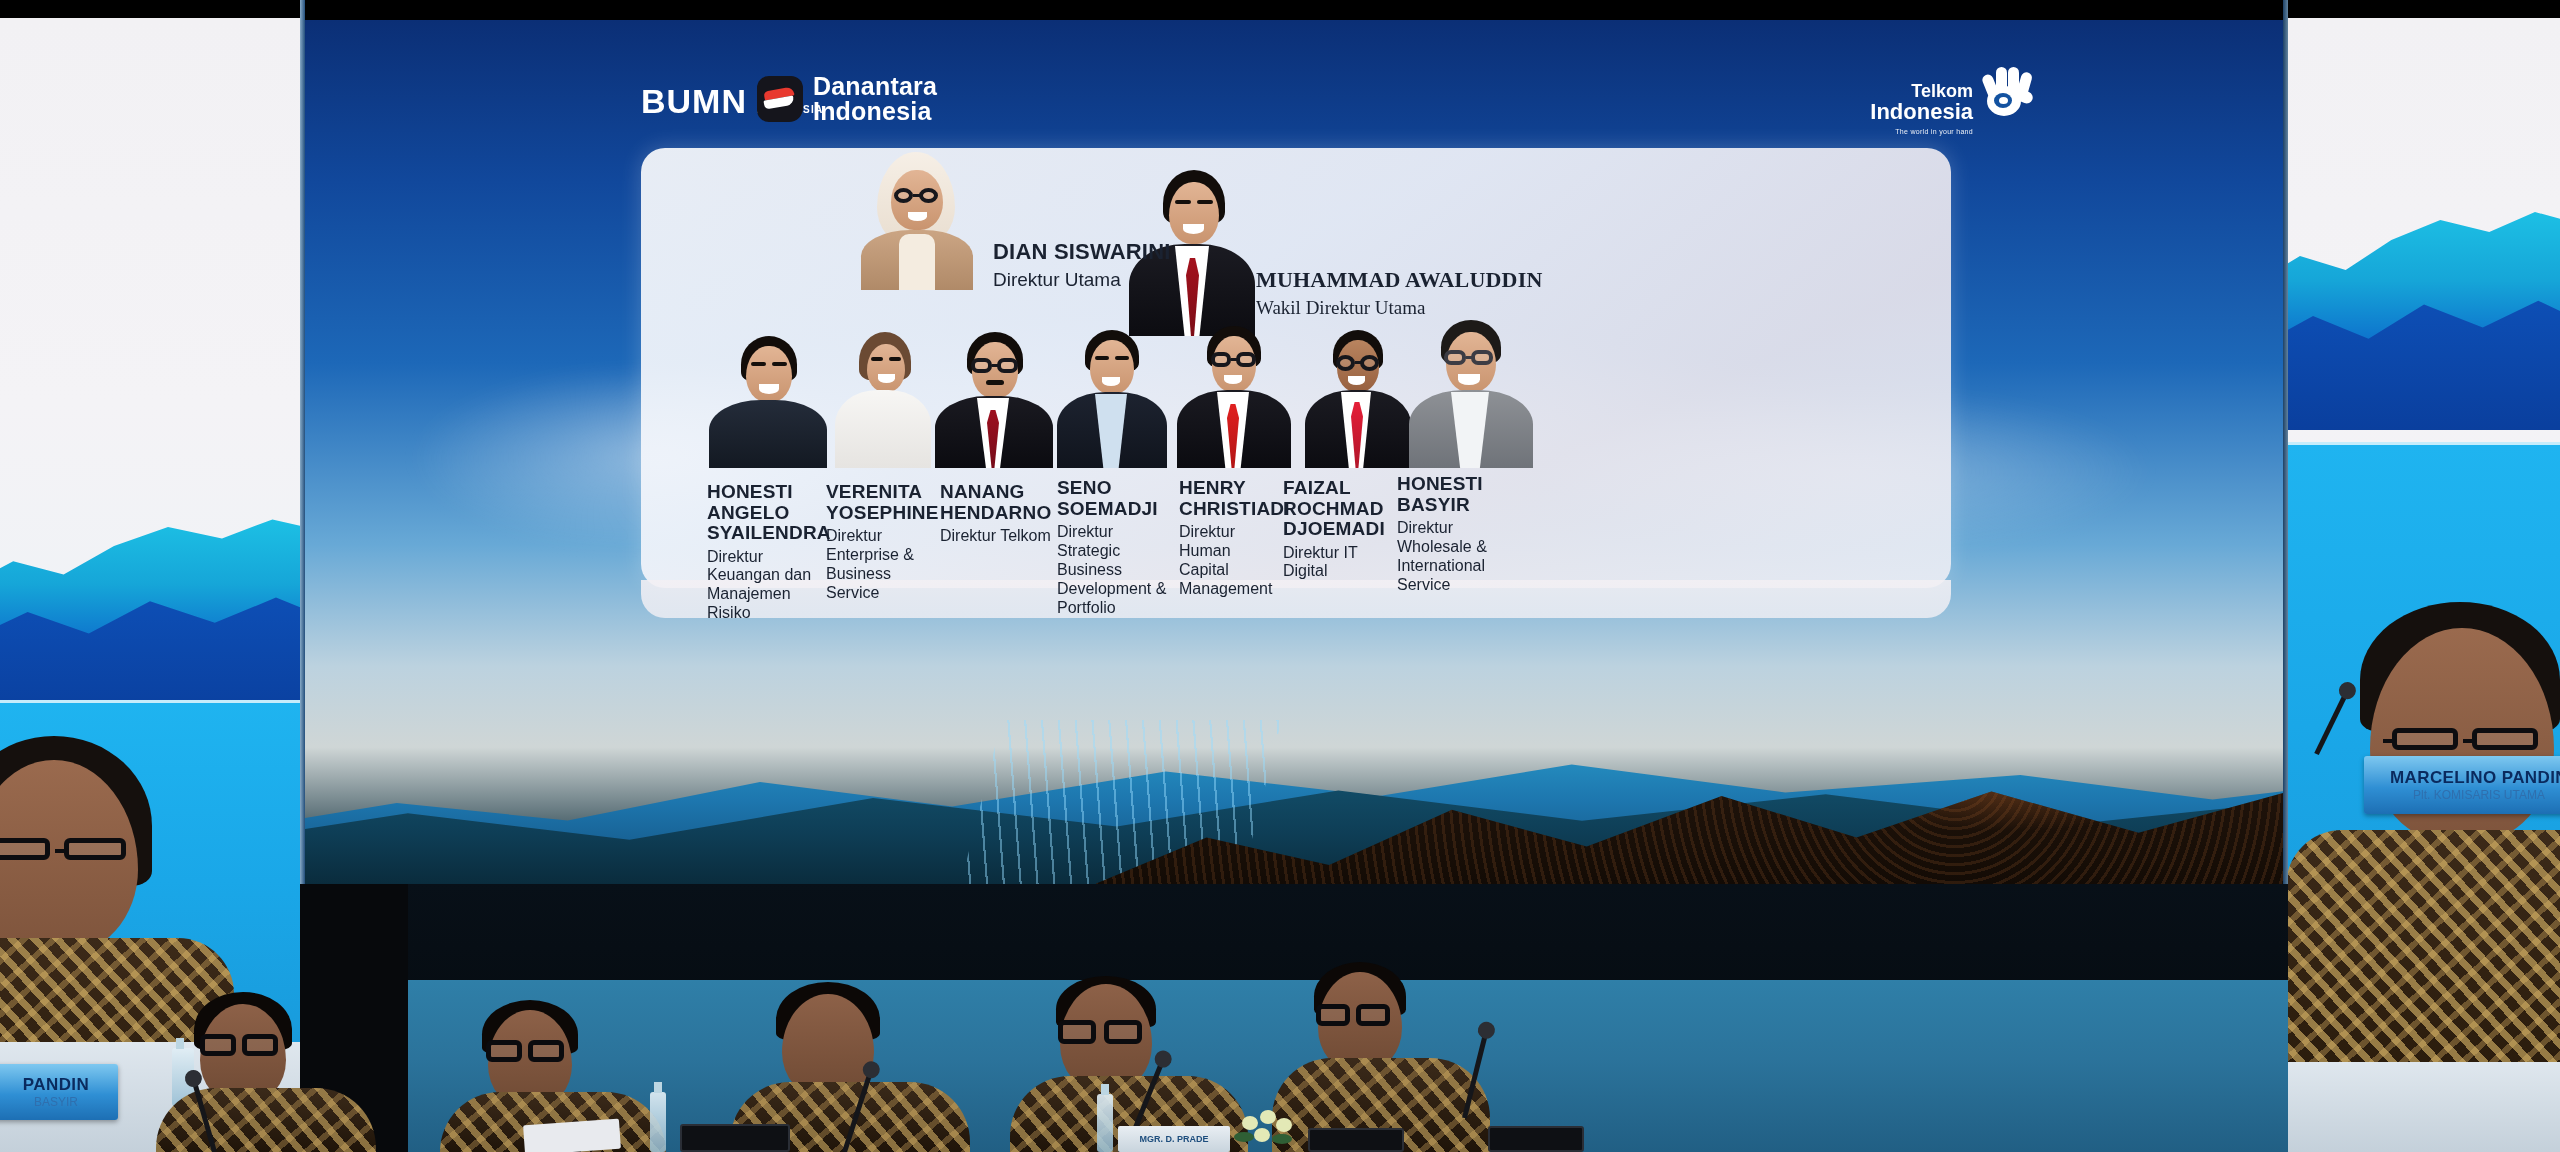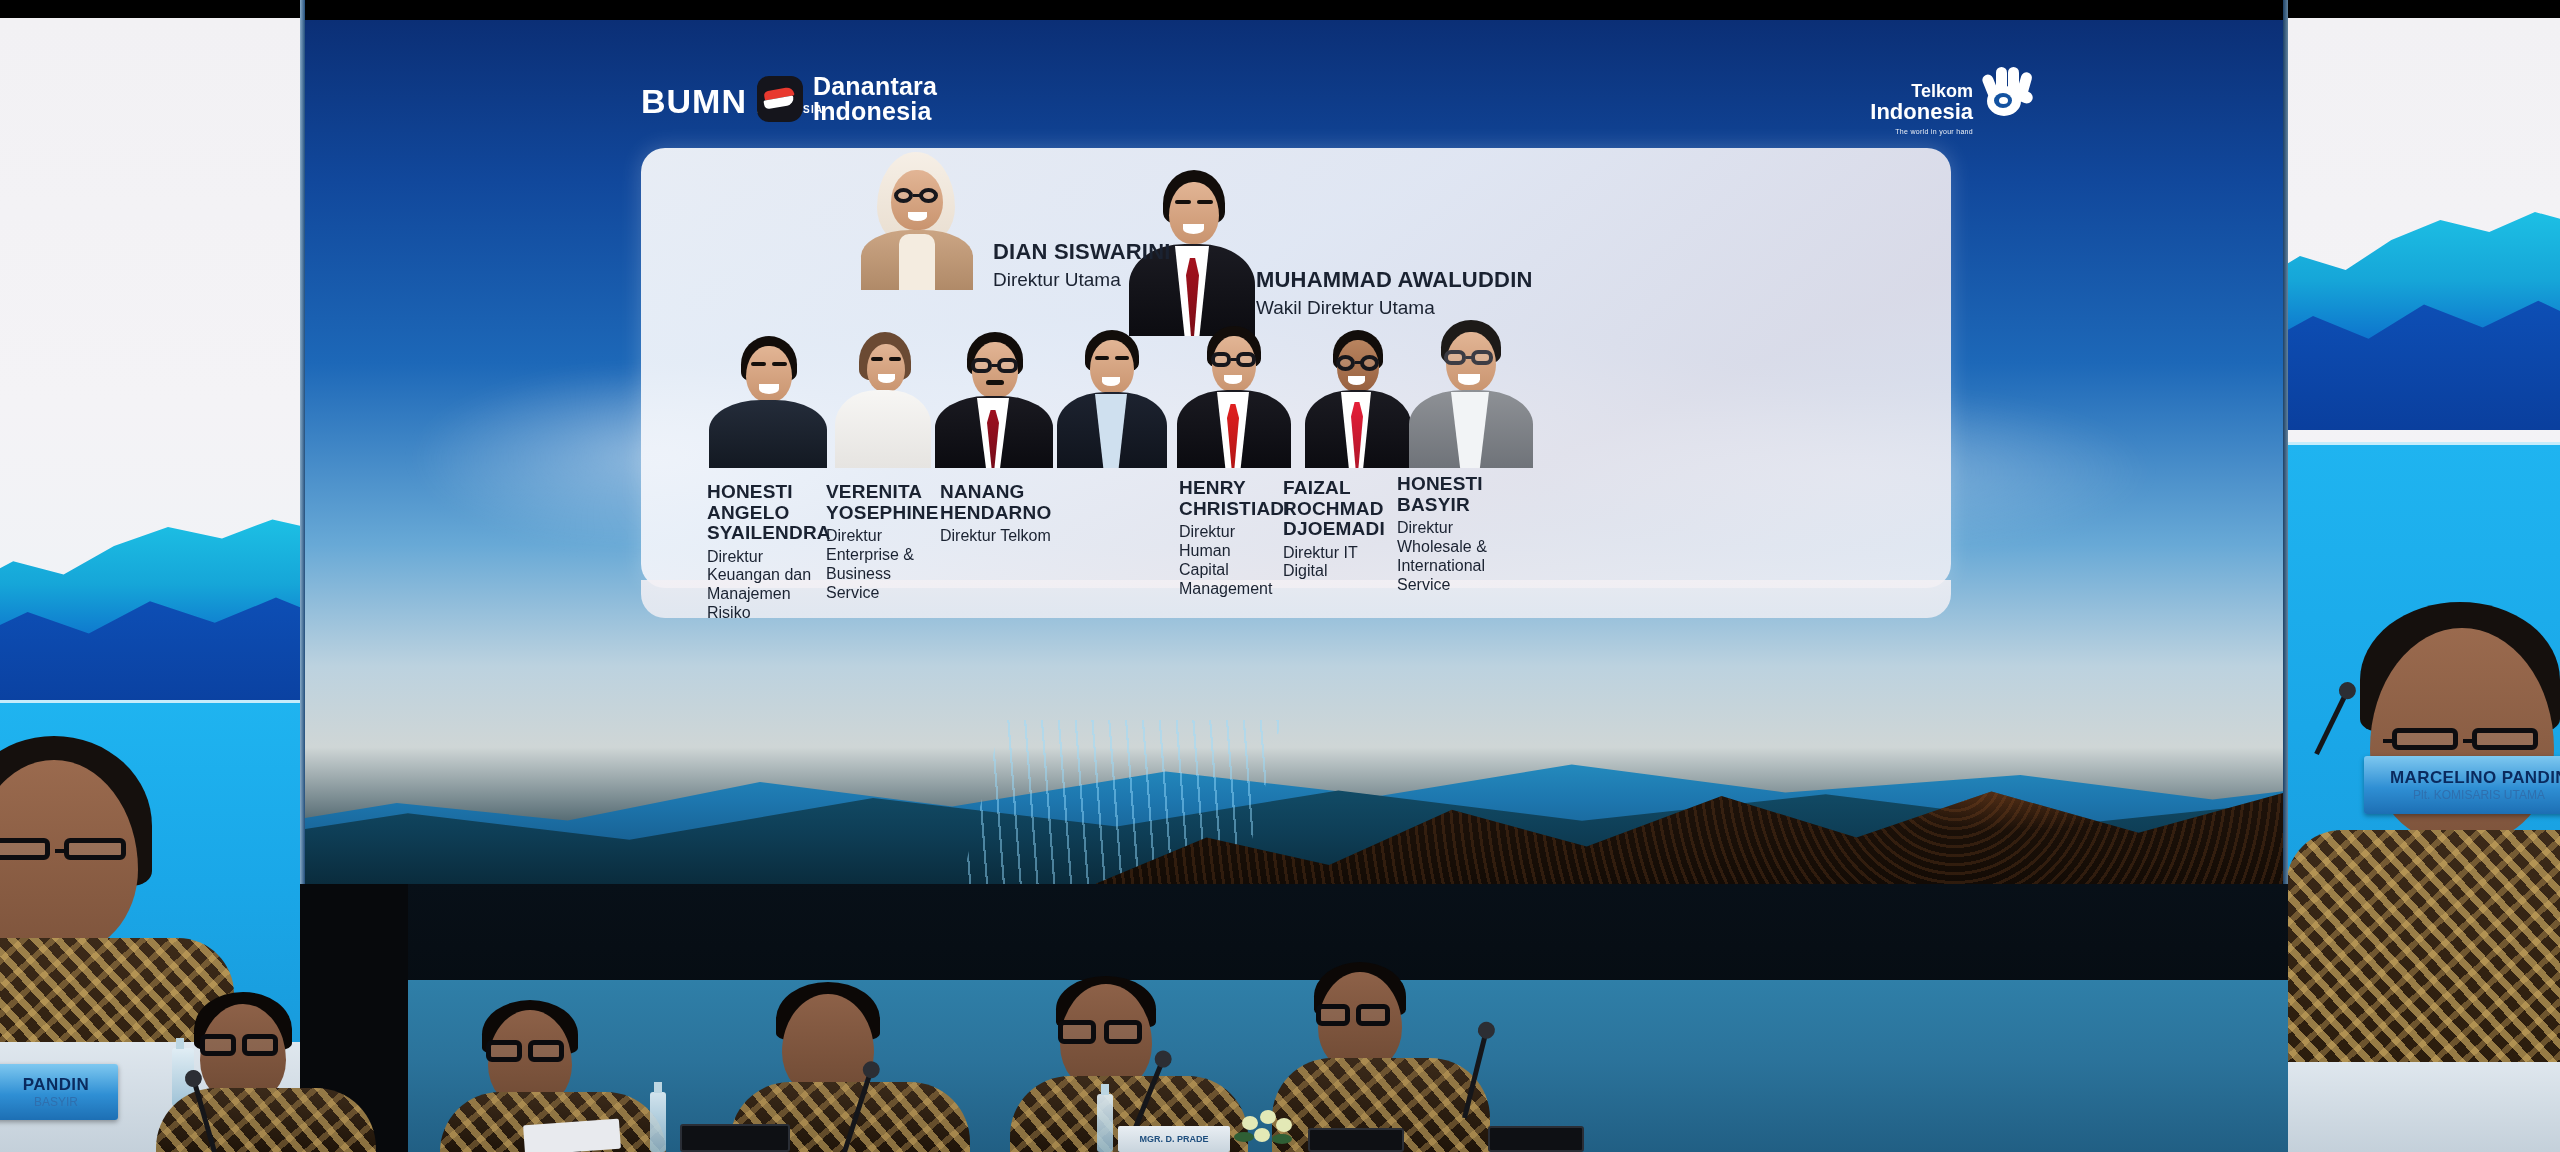--- a/index.html
+++ b/index.html
@@ -372,36 +372,40 @@
         <div class="pt-bridge" style="left:57px;top:36px;width:6px;background:#3c3c44;"></div>
         <div class="pt-smile" style="left:49px;top:54px;width:22px;height:11px;"></div>
         <div class="pt-suit" style="left:0;top:70px;width:124px;height:78px;background:linear-gradient(180deg,#8e9196 0%,#6f7379 100%);"></div>
         <div class="pt-shirt" style="left:42px;top:72px;width:38px;height:76px;clip-path:polygon(0 0,100% 0,76% 100%,24% 100%);background:#f2f4f6;"></div>
       </div>
 
       <div class="lbl lbl-top" style="left:688px;top:220px;width:230px;">
         <div class="nm">DIAN SISWARINI</div>
         <div class="rl">Direktur Utama</div>
       </div>
-      <div class="lbl lbl-top" style="left:951px;top:248px;width:320px;">
+      <div class="lbl lbl-top" style="left:951px;top:248px;width:320px;font-family:Liberation Serif, serif;">
         <div class="nm">MUHAMMAD AWALUDDIN</div>
         <div class="rl">Wakil Direktur Utama</div>
       </div>
 
       <div class="lbl lbl-bot" style="left:402px;top:462px;width:116px;">
         <div class="nm">HONESTI ANGELO SYAILENDRA</div>
         <div class="rl">Direktur Keuangan dan Manajemen Risiko</div>
       </div>
       <div class="lbl lbl-bot" style="left:521px;top:462px;width:102px;">
         <div class="nm">VERENITA YOSEPHINE</div>
         <div class="rl">Direktur Enterprise &amp; Business Service</div>
       </div>
       <div class="lbl lbl-bot" style="left:635px;top:462px;width:112px;">
         <div class="nm">NANANG HENDARNO</div>
         <div class="rl">Direktur Telkom</div>
+      </div>
+      <div class="lbl lbl-bot" style="left:752px;top:458px;width:112px;">
+        <div class="nm">SENO SOEMADJI</div>
+        <div class="rl">Direktur Strategic Business Development &amp; Portfolio</div>
       </div>
       <div class="lbl lbl-bot" style="left:874px;top:458px;width:100px;">
         <div class="nm">HENRY CHRISTIADI</div>
         <div class="rl">Direktur Human Capital Management</div>
       </div>
       <div class="lbl lbl-bot" style="left:978px;top:458px;width:114px;">
         <div class="nm">FAIZAL ROCHMAD DJOEMADI</div>
         <div class="rl">Direktur IT Digital</div>
       </div>
       <div class="lbl lbl-bot" style="left:1092px;top:454px;width:118px;">

